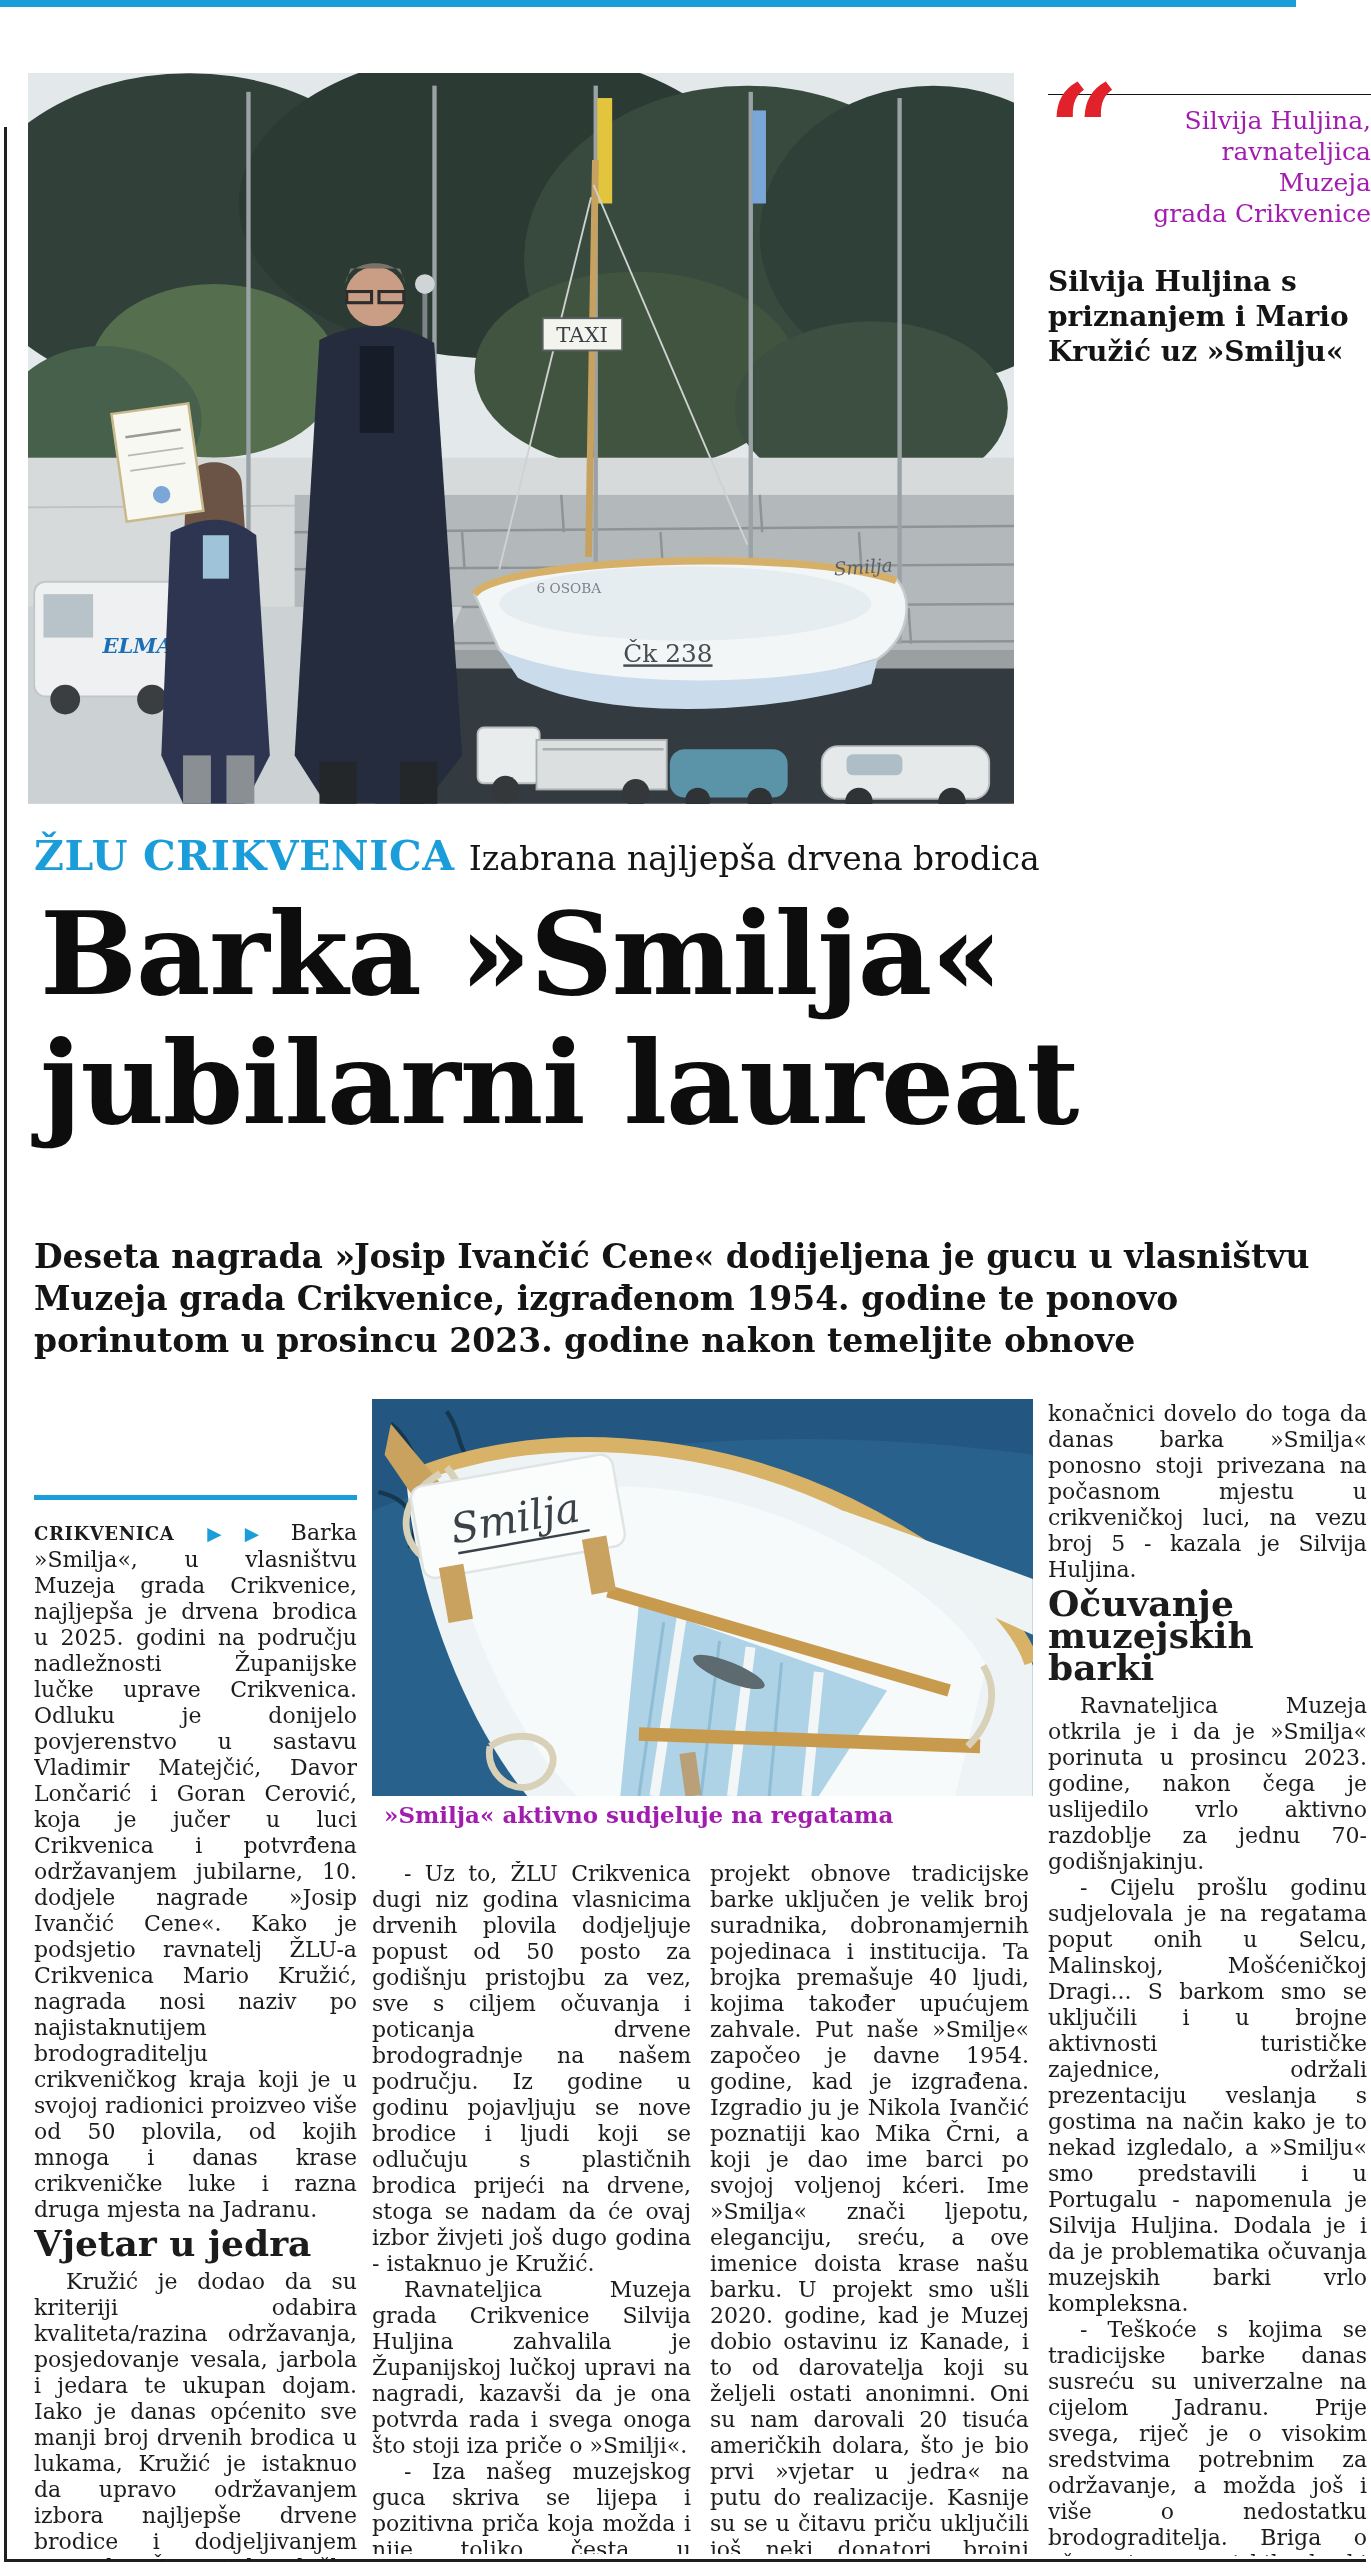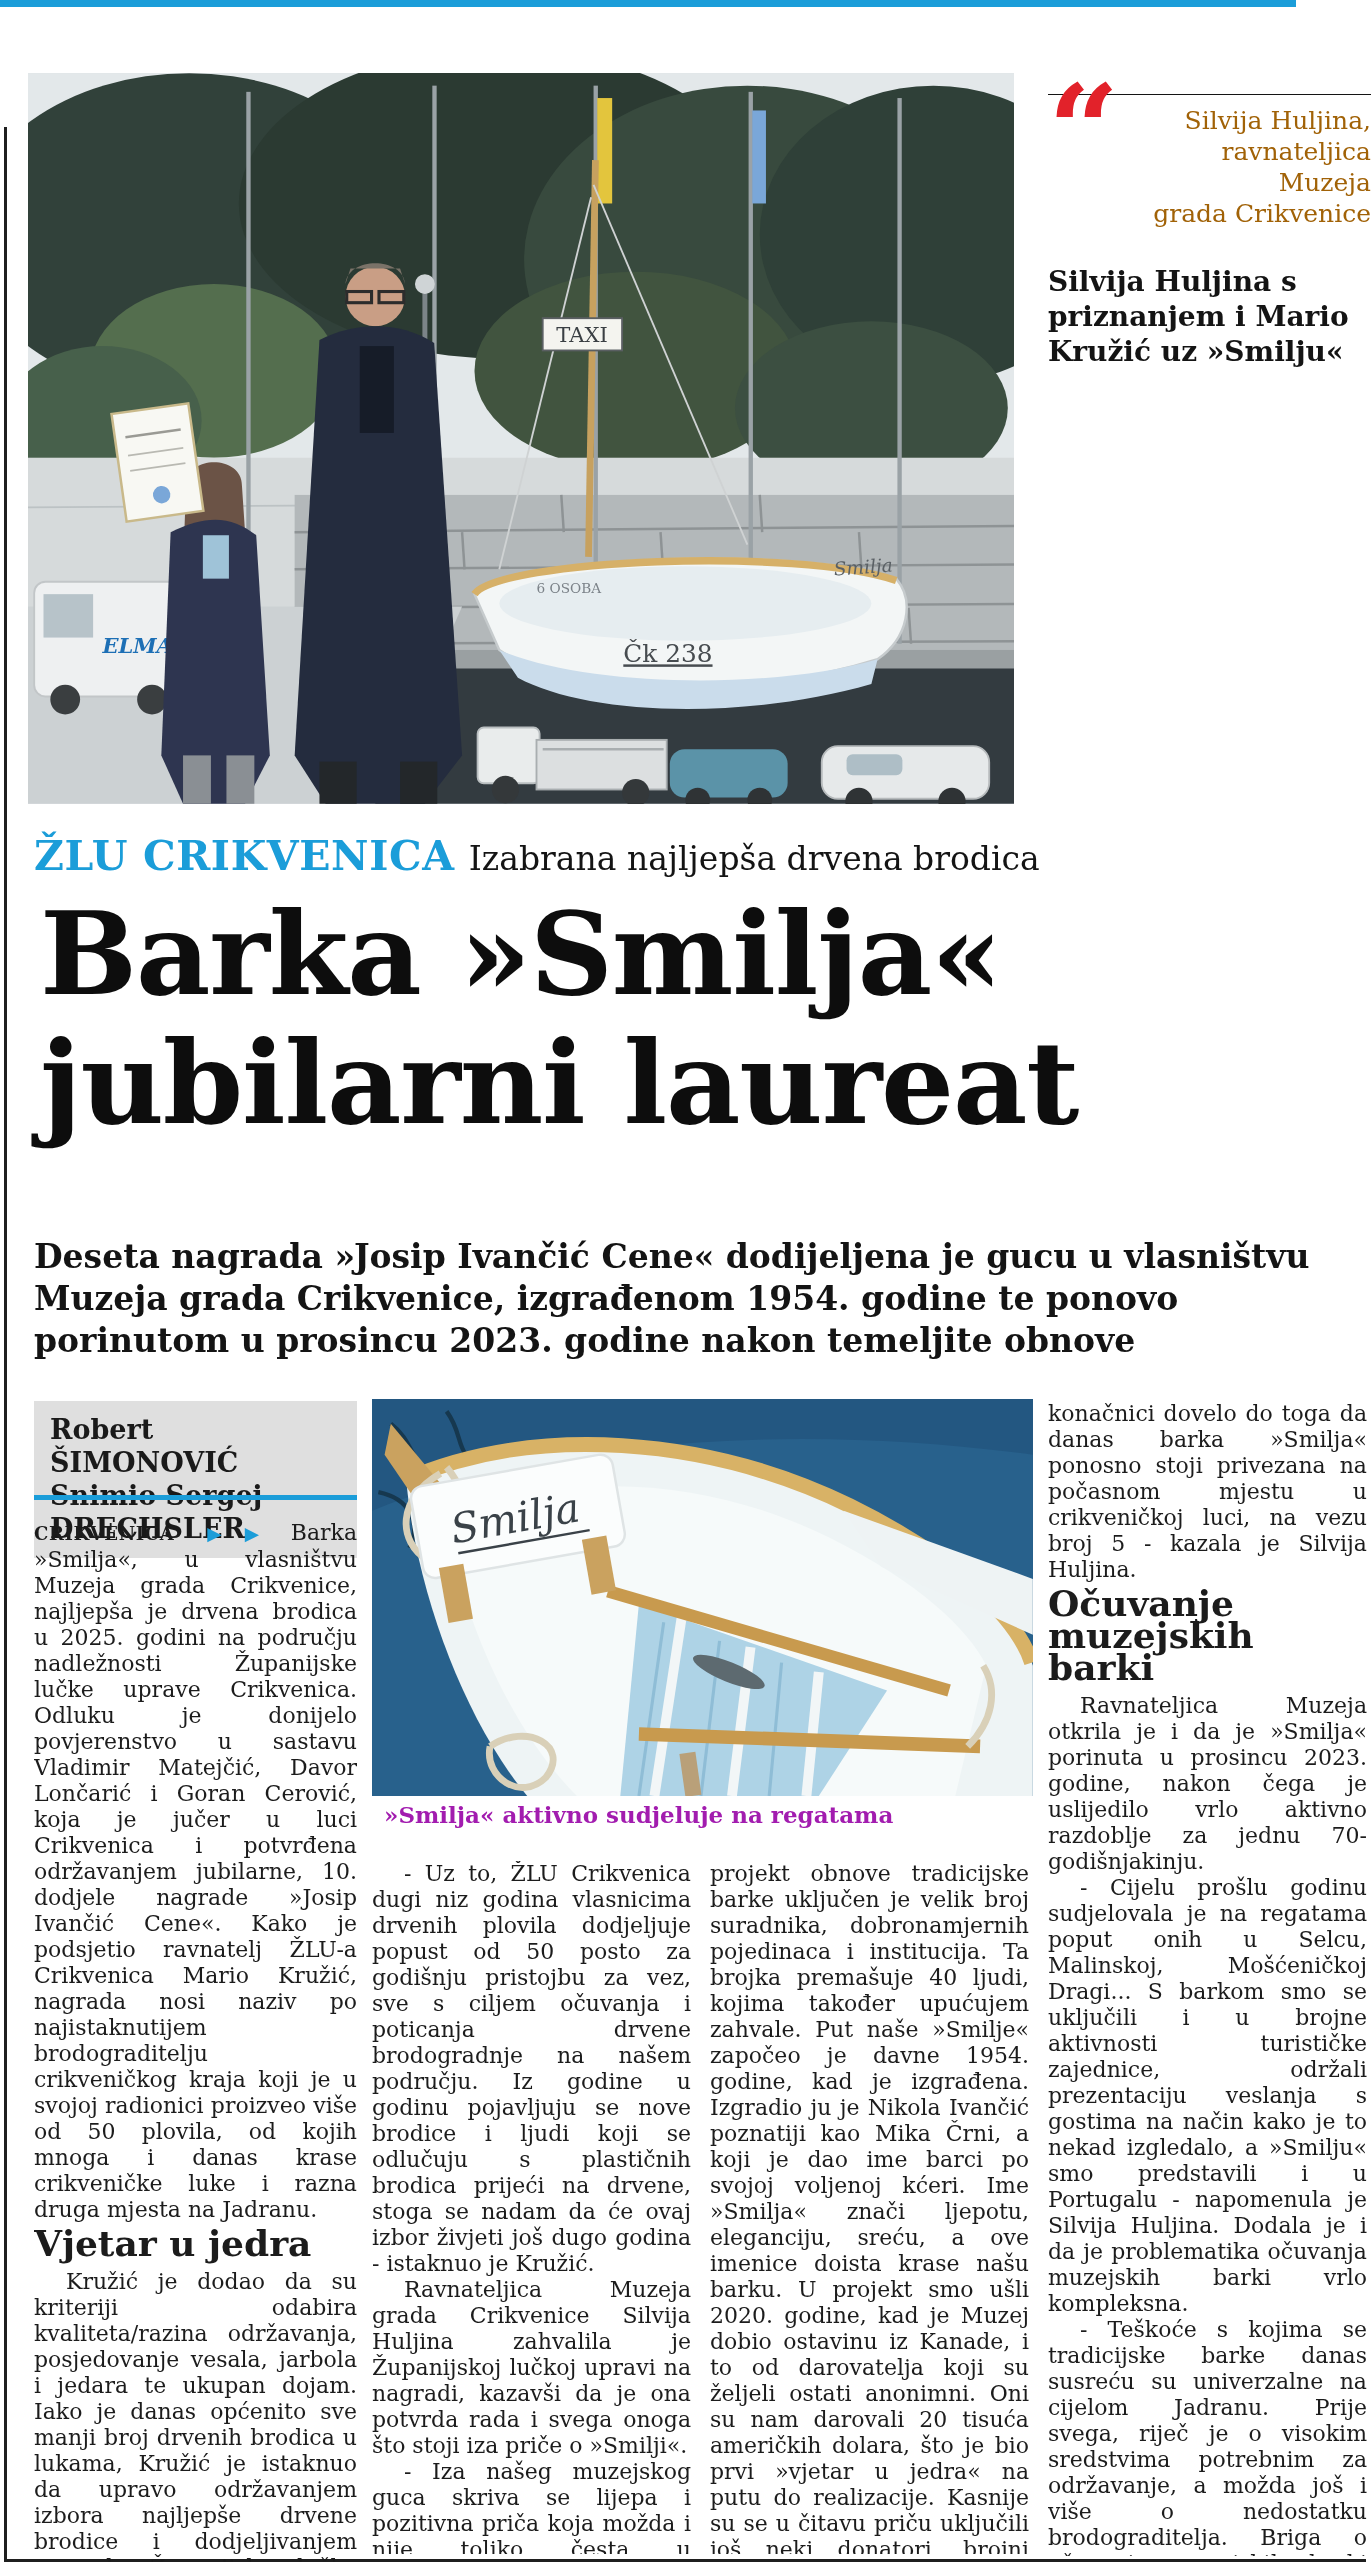--- a/index.html
+++ b/index.html
@@ -12,21 +12,21 @@
 
   .main-photo{left:28px;top:73px;width:986px;height:731px;background:#dfe5e7;overflow:hidden;}
   .mid-photo{left:372px;top:1399px;width:661px;height:397px;background:#28618c;overflow:hidden;}
 
   
   .quote-col{left:1048px;top:79px;width:323px;height:738px;}
   .q-mark{float:left;font-size:124px;line-height:93px;height:99px;margin:3.7px 12.4px 0 0;
           color:#e2222a;font-weight:bold;font-style:normal;}
   .q-text{font-style:italic;font-size:28.5px;line-height:30px;color:#141414;}
   .q-attr{margin-top:15px;border-top:1.9px solid #141414;padding-top:10px;text-align:right;
-          font-size:25px;line-height:31px;color:#a16207;}
+          font-size:25px;line-height:31px;color:#a21caf;}
   .q-attr span{display:block;}
   .photo-caption{margin-top:35px;font-weight:bold;font-size:28px;line-height:35px;color:#141414;}
 
   .kicker{left:34px;top:832px;width:1327px;white-space:nowrap;}
   .kicker .sec{color:#1b9dd9;font-weight:bold;font-size:41px;letter-spacing:0.6px;}
   .kicker .rest{color:#141414;font-size:33px;margin-left:11px;}
 
   .headline{left:31px;top:880px;width:1334px;font-weight:bold;font-size:115px;line-height:129px;
             color:#0d0d0d;letter-spacing:-1.2px;}
   .headline span{display:block;}
@@ -205,25 +205,20 @@
     <span class="rest">Izabrana najljepša drvena brodica</span>
   </div>
 
   <h1 class="abs headline" style="margin:9px;">
     <span>Barka »Smilja«</span>
     <span>jubilarni laureat</span>
   </h1>
 
   <div class="abs deck">Deseta nagrada »Josip Ivančić Cene« dodijeljena je gucu u vlasništvu Muzeja grada Crikvenice, izgrađenom 1954. godine te ponovo porinutom u prosincu 2023. godine nakon temeljite obnove</div>
 
-  <div class="abs byline">
-    <span>Robert ŠIMONOVIĆ</span>
-    <span>Snimio Sergej</span>
-    <span>DRECHSLER</span>
-  </div>
   <div class="abs byline-rule"></div>
 
   <div class="abs colt col1">
     <p><span class="lead-loc">CRIKVENICA</span><span class="chev">▶▶</span><span>Barka »Smilja«, u vlasništvu Muzeja grada Crikvenice, najljepša je drvena brodica u 2025. godini na području nadležnosti Županijske lučke uprave Crikvenica. Odluku je donijelo povjerenstvo u sastavu Vladimir Matejčić, Davor Lončarić i Goran Cerović, koja je jučer u luci Crikvenica i potvrđena održavanjem jubilarne, 10. dodjele nagrade »Josip Ivančić Cene«. Kako je podsjetio ravnatelj ŽLU-a Crikvenica Mario Kružić, nagrada nosi naziv po najistaknutijem brodograditelju crikveničkog kraja koji je u svojoj radionici proizveo više od 50 plovila, od kojih mnoga i danas krase crikveničke luke i razna druga mjesta na Jadranu.</span></p>
     <div class="subhead">Vjetar u jedra</div>
     <p class="ind">Kružić je dodao da su kriteriji odabira kvaliteta/razina održavanja, posjedovanje vesala, jarbola i jedara te ukupan dojam. Iako je danas općenito sve manji broj drvenih brodica u lukama, Kružić je istaknuo da upravo održavanjem izbora najljepše drvene brodice i dodjeljivanjem nagrade Županijska lučka uprava Crikvenica kontinuirano potiče drvenu brodogradnju i posjedovanje drvenih brodica na kojima počiva crikvenička tradicija.</p>
   </div>
 
   <div class="abs mid-photo">
     <svg width="661" height="397" viewBox="0 0 1065 640">

